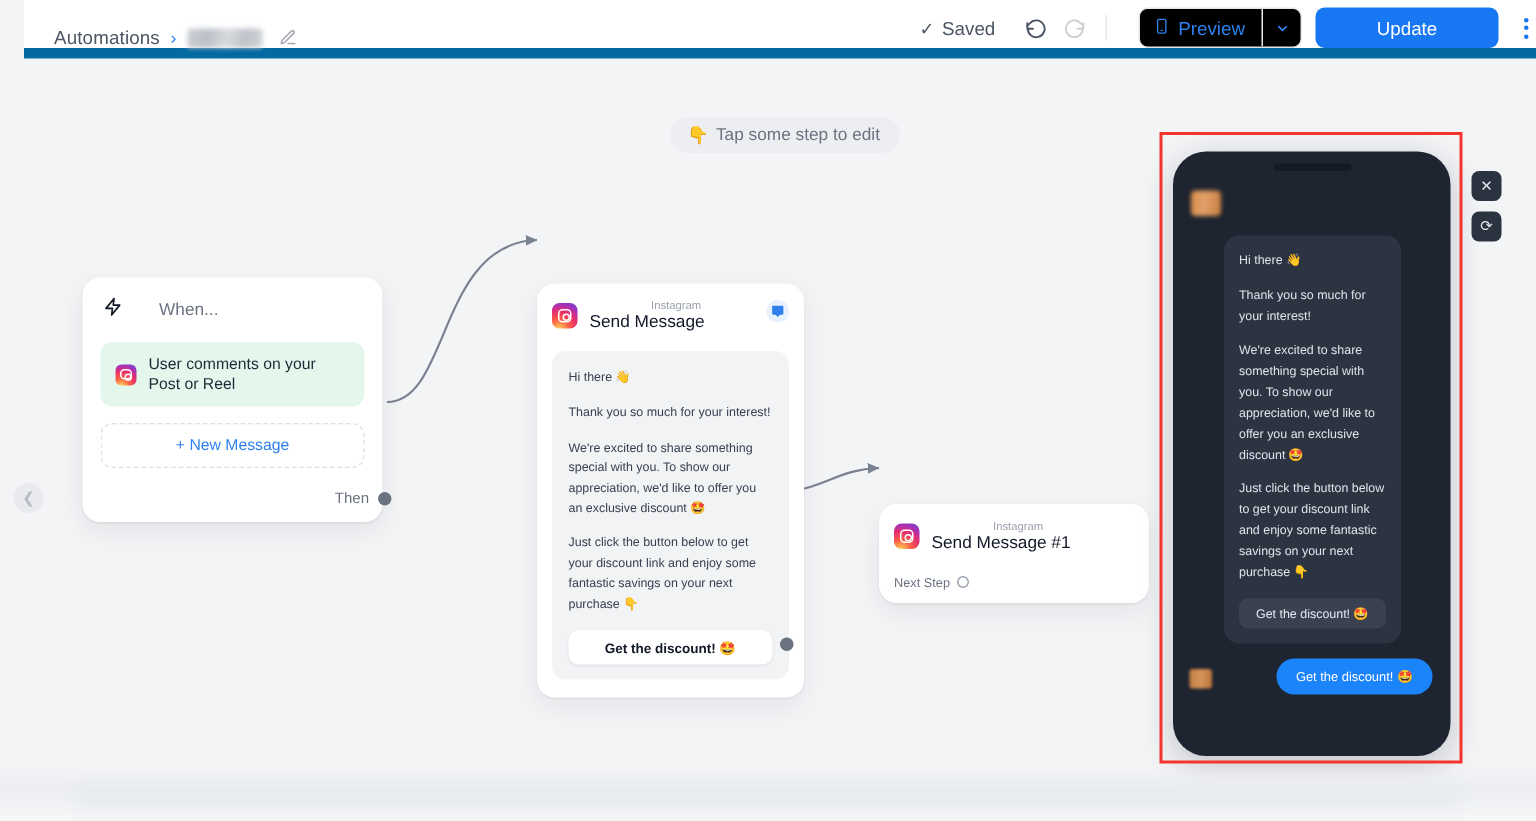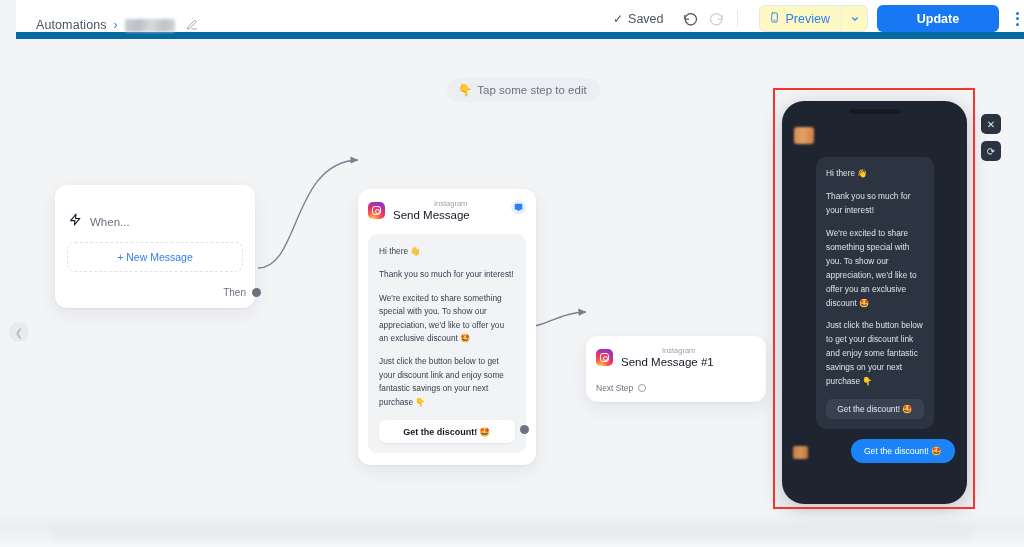--- a/index.html
+++ b/index.html
@@ -34,34 +34,34 @@
   .saved .check { color: #4b5563; font-size: 12px; }
   .icon-btn {
     width: 26px; height: 26px; display: flex; align-items: center; justify-content: center;
     border-radius: 5px; cursor: pointer;
   }
   .icon-btn.disabled { opacity: .28; cursor: default; }
   .divider-v { width: 1px; height: 17px; background: #e4e6ea; margin: 0 7px; }
 
   .preview-group {
     display: flex; align-items: stretch; height: 27px; margin-left: 14px;
-    background: #fef9c3; border: 1px solid #e3e6ea; border-radius: 6px; overflow: hidden;
+    background: #000000; border: 1px solid #e3e6ea; border-radius: 6px; overflow: hidden;
   }
   .preview-btn {
     display: flex; align-items: center; gap: 6px; padding: 0 11px 0 9px;
     font-size: 12.5px; color: #2f80ed; font-weight: 500; cursor: pointer;
   }
   .preview-sep { width: 1px; background: #e9ebef; }
   .preview-caret {
     width: 25px; display: flex; align-items: center; justify-content: center;
     color: #2f80ed; cursor: pointer;
   }
   .update-btn {
     margin-left: 9px; height: 27px; min-width: 122px; padding: 0 16px;
-    background: #1877f2; color: #fff; font-size: 12.5px; font-weight: 700;
+    background: #1877f2; color: #fff; font-size: 12.5px; font-weight: 400;
     border: none; border-radius: 6px; cursor: pointer;
     display: flex; align-items: center; justify-content: center;
   }
   .kebab {
     margin-left: 7px; width: 22px; height: 27px; display: flex; flex-direction: column;
     align-items: center; justify-content: center; gap: 2.5px; cursor: pointer;
   }
   .kebab i { width: 3px; height: 3px; border-radius: 50%; background: #1877f2; display: block; }
 
   
@@ -84,21 +84,21 @@
 
   
   .card {
     position: absolute; background: #ffffff; border-radius: 12px;
     box-shadow: 0 1px 2px rgba(16,24,40,.05), 0 6px 18px rgba(16,24,40,.07);
     z-index: 3;
   }
 
   
   #trigger-card { left: 55px; top: 146px; width: 200px; padding: 12px 12px 10px; }
-  .when-row { display: flex; align-items: center; gap: 8px; margin: 15px 2px 11px; }
+  .when-row { display: flex; align-items: center; gap: 24px; margin: 0 2px 11px; }
   .when-label { font-size: 11.5px; color: #6b7280; }
   .trigger-chip {
     background: #e4f7ec; border-radius: 8px; padding: 9px 10px;
     display: flex; align-items: center; gap: 8px;
   }
   .trigger-chip-text { font-size: 10.5px; color: #1f2937; line-height: 1.2; }
   .new-trigger {
     margin-top: 11px; border: 1px dashed #dfe2e7; border-radius: 8px;
     height: 30px; display: flex; align-items: center; justify-content: center;
     font-size: 10.5px; color: #2f80ed; font-weight: 500; cursor: pointer;
@@ -321,20 +321,26 @@
     <div class="card" id="trigger-card">
       <div class="when-row">
         <span>
           <svg width="13" height="15" viewBox="0 0 24 24" fill="none" stroke="#111827" stroke-width="2" stroke-linecap="round" stroke-linejoin="round">
               <polygon points="13 2 3 14 11 14 10 22 20 10 12 10 13 2"></polygon>
             </svg>
         </span>
         <span class="when-label">When...</span>
       </div>
 
+      <div class="trigger-chip">
+        <span class="ig-icon sm">
+            <span class="ring"></span>
+          </span>
+        <span class="trigger-chip-text">User comments on your Post or Reel</span>
+      </div>
 
       <div class="new-trigger">+ New Message</div>
 
       <div class="then-row">
         <span class="then-label">Then</span>
         <span class="node-dot"></span>
       </div>
     </div>
 
     <div class="card" id="msg-card-1">

